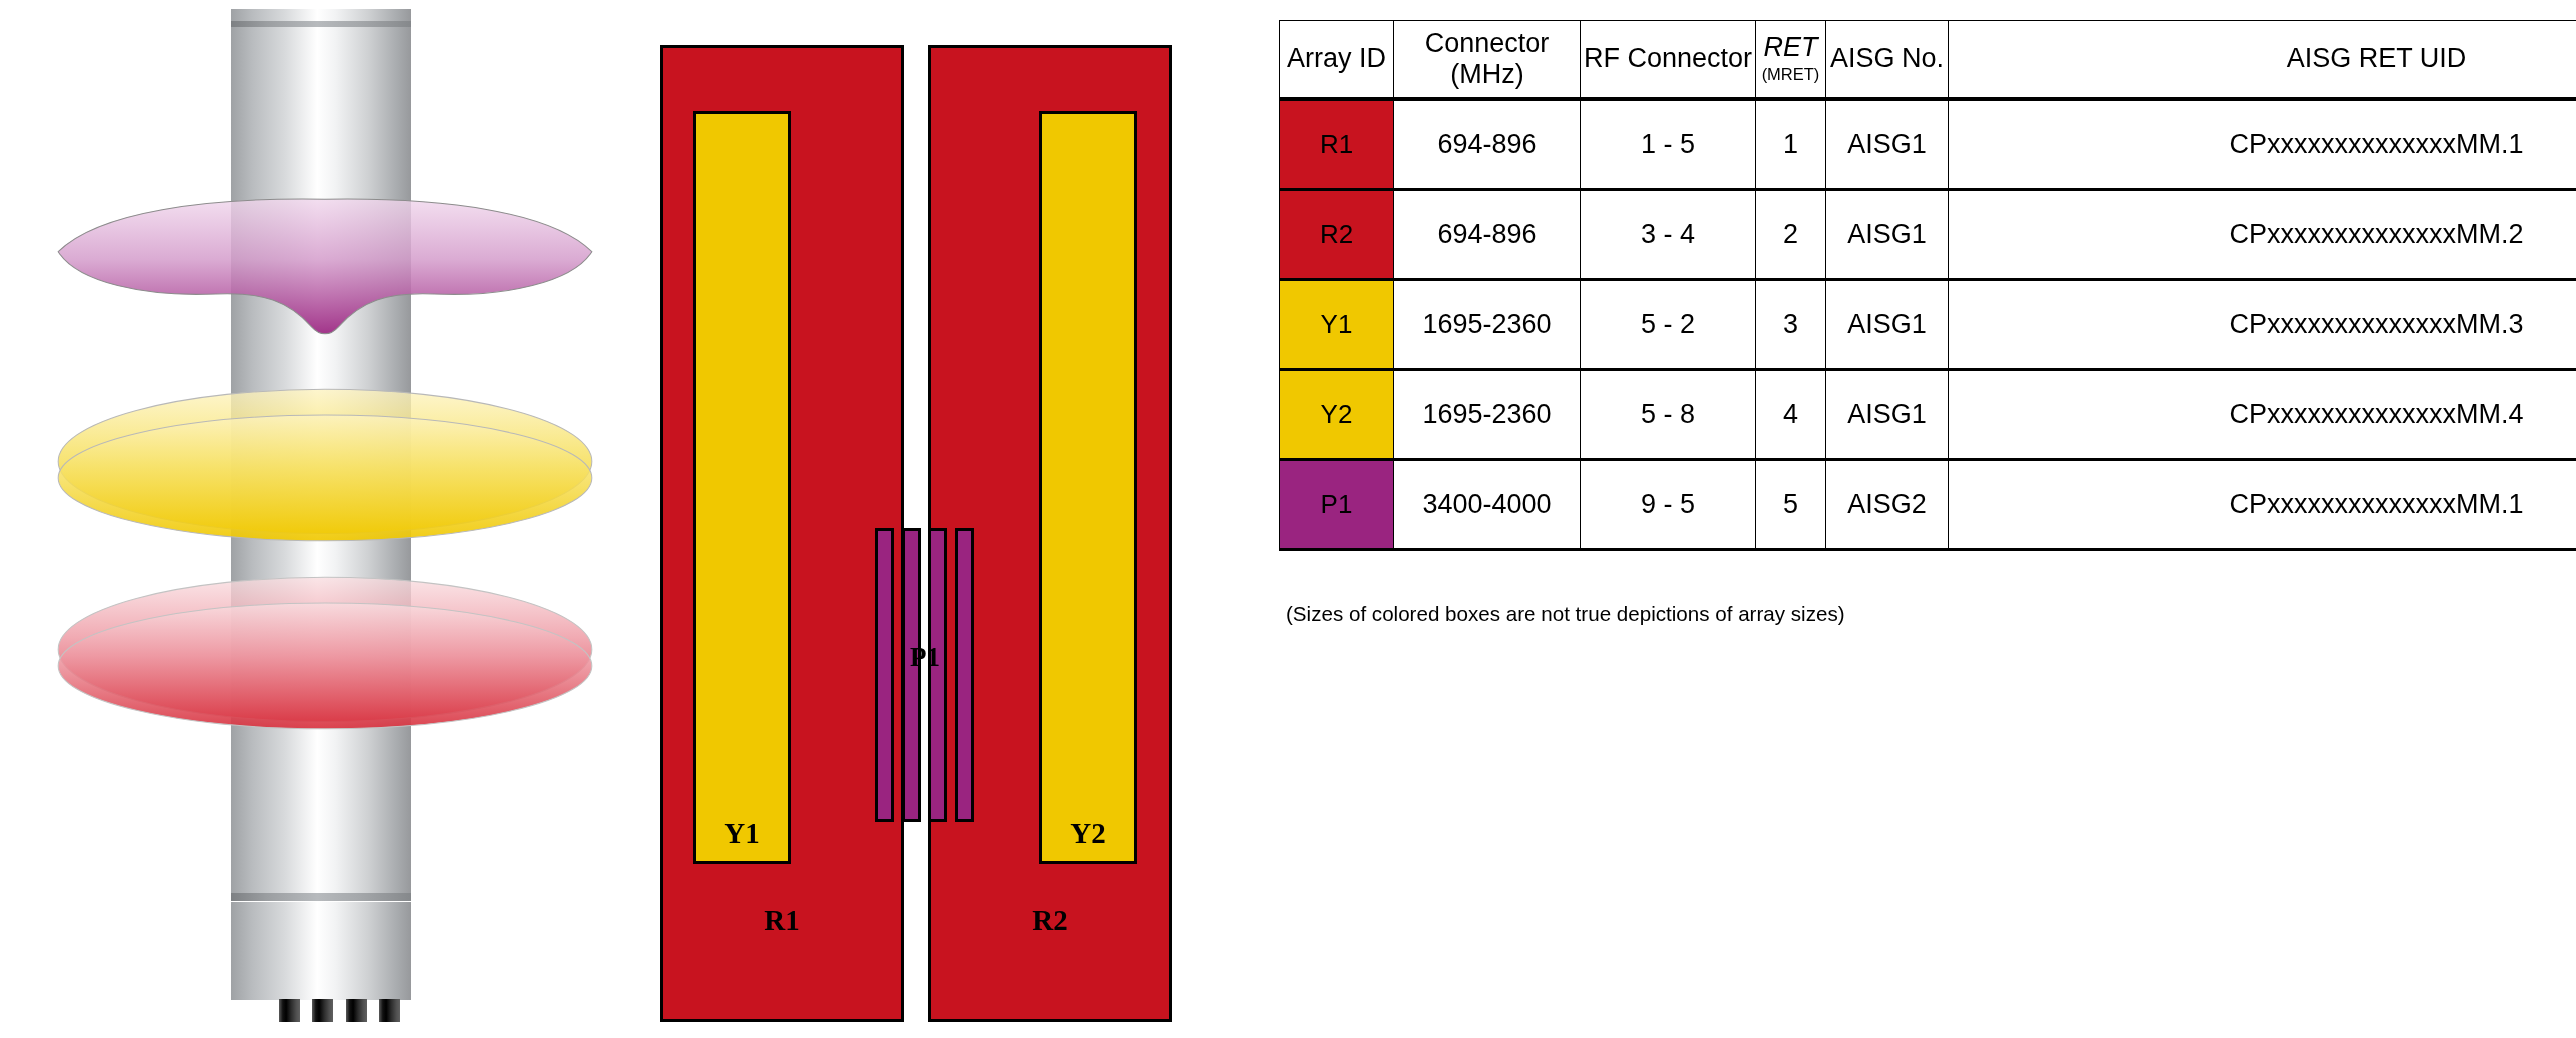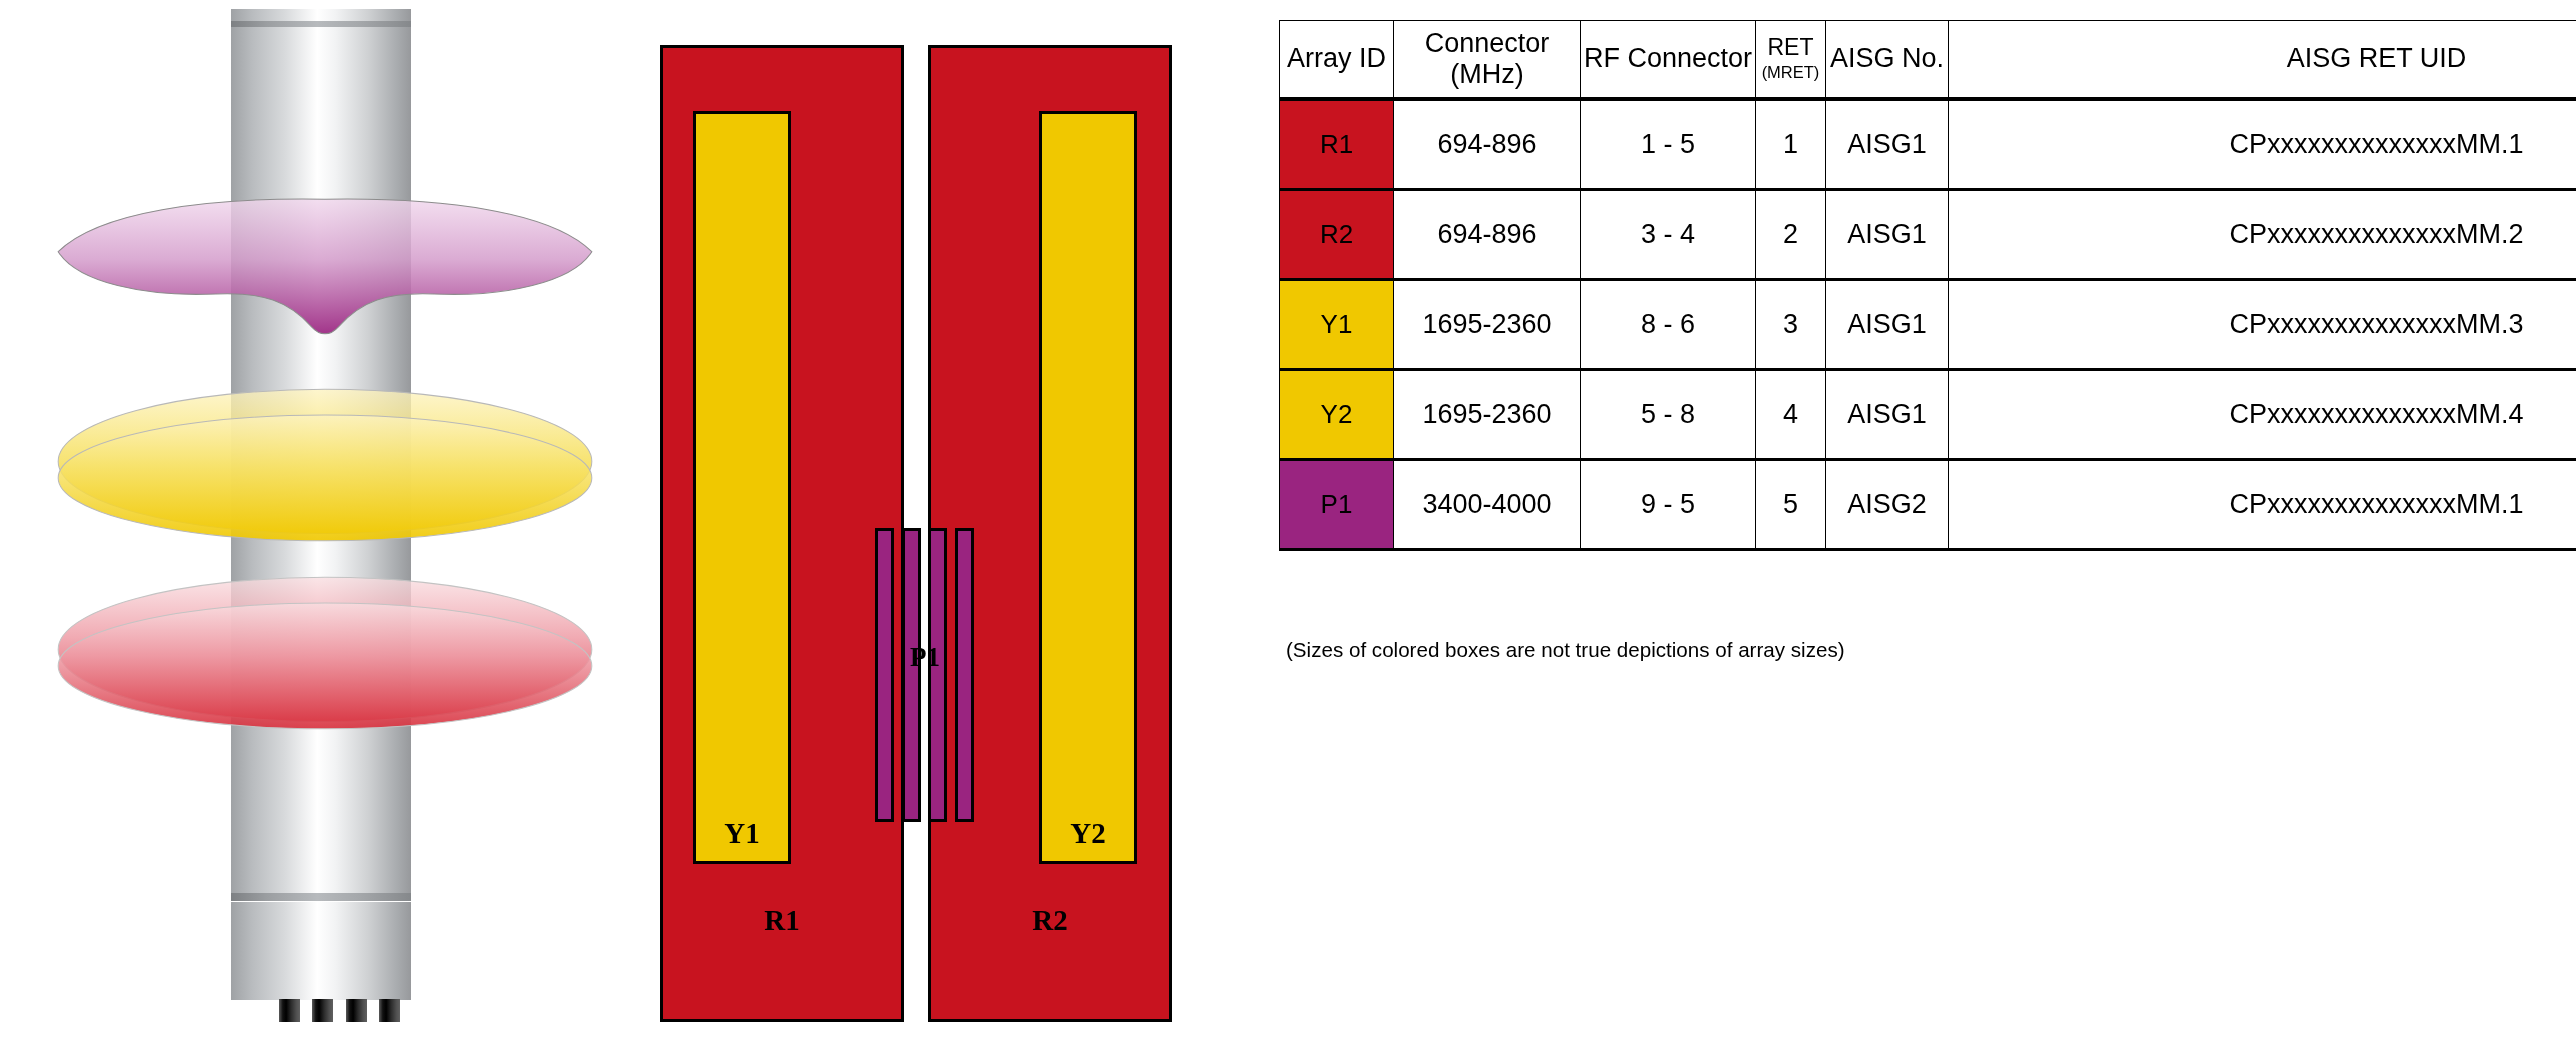--- a/index.html
+++ b/index.html
@@ -82,30 +82,30 @@
   table.arr tbody tr{border-bottom:3.1px solid #000;}
   table.arr tbody td:first-child{font-size:26px;}
 
   col.c-id{width:114px;}
   col.c-freq{width:187px;}
   col.c-rf{width:175px;}
   col.c-ret{width:70px;}
   col.c-aisg{width:123px;}
   col.c-uid{width:856px;}
 
-  .ret-head-main{display:block;font-size:23px;line-height:1.0;}
+  .ret-head-main{display:block;font-size:27px;line-height:1.0;font-style:italic;}
   .ret-head-sub{display:block;font-size:16.5px;line-height:1.0;margin-top:5.2px;}
 
   .sw-red{background:#c8131f !important;}
   .sw-yel{background:#f0c800 !important;}
   .sw-pur{background:#9a2480 !important;}
 
   #table-caption{
     position:absolute;left:1286px;top:602px;
-    font-size:20.6px;color:#000;white-space:nowrap;margin-top:36px;
+    font-size:20.6px;color:#000;white-space:nowrap;
   }
 </style>
 </head>
 <body>
 
 <div class="stage">
 
   <div id="antenna-illustration">
 
     <div class="mast-seg mast-body" style="top:9.3px;height:11.3px;"></div>
@@ -224,21 +224,21 @@
           <td class="sw-red">R2</td>
           <td>694-896</td>
           <td>3 - 4</td>
           <td>2</td>
           <td>AISG1</td>
           <td>CPxxxxxxxxxxxxxxMM.2</td>
         </tr>
         <tr>
           <td class="sw-yel">Y1</td>
           <td>1695-2360</td>
-          <td>8 - 6</td>
+          <td>5 - 2</td>
           <td>3</td>
           <td>AISG1</td>
           <td>CPxxxxxxxxxxxxxxMM.3</td>
         </tr>
         <tr>
           <td class="sw-yel">Y2</td>
           <td>1695-2360</td>
           <td>5 - 8</td>
           <td>4</td>
           <td>AISG1</td>

